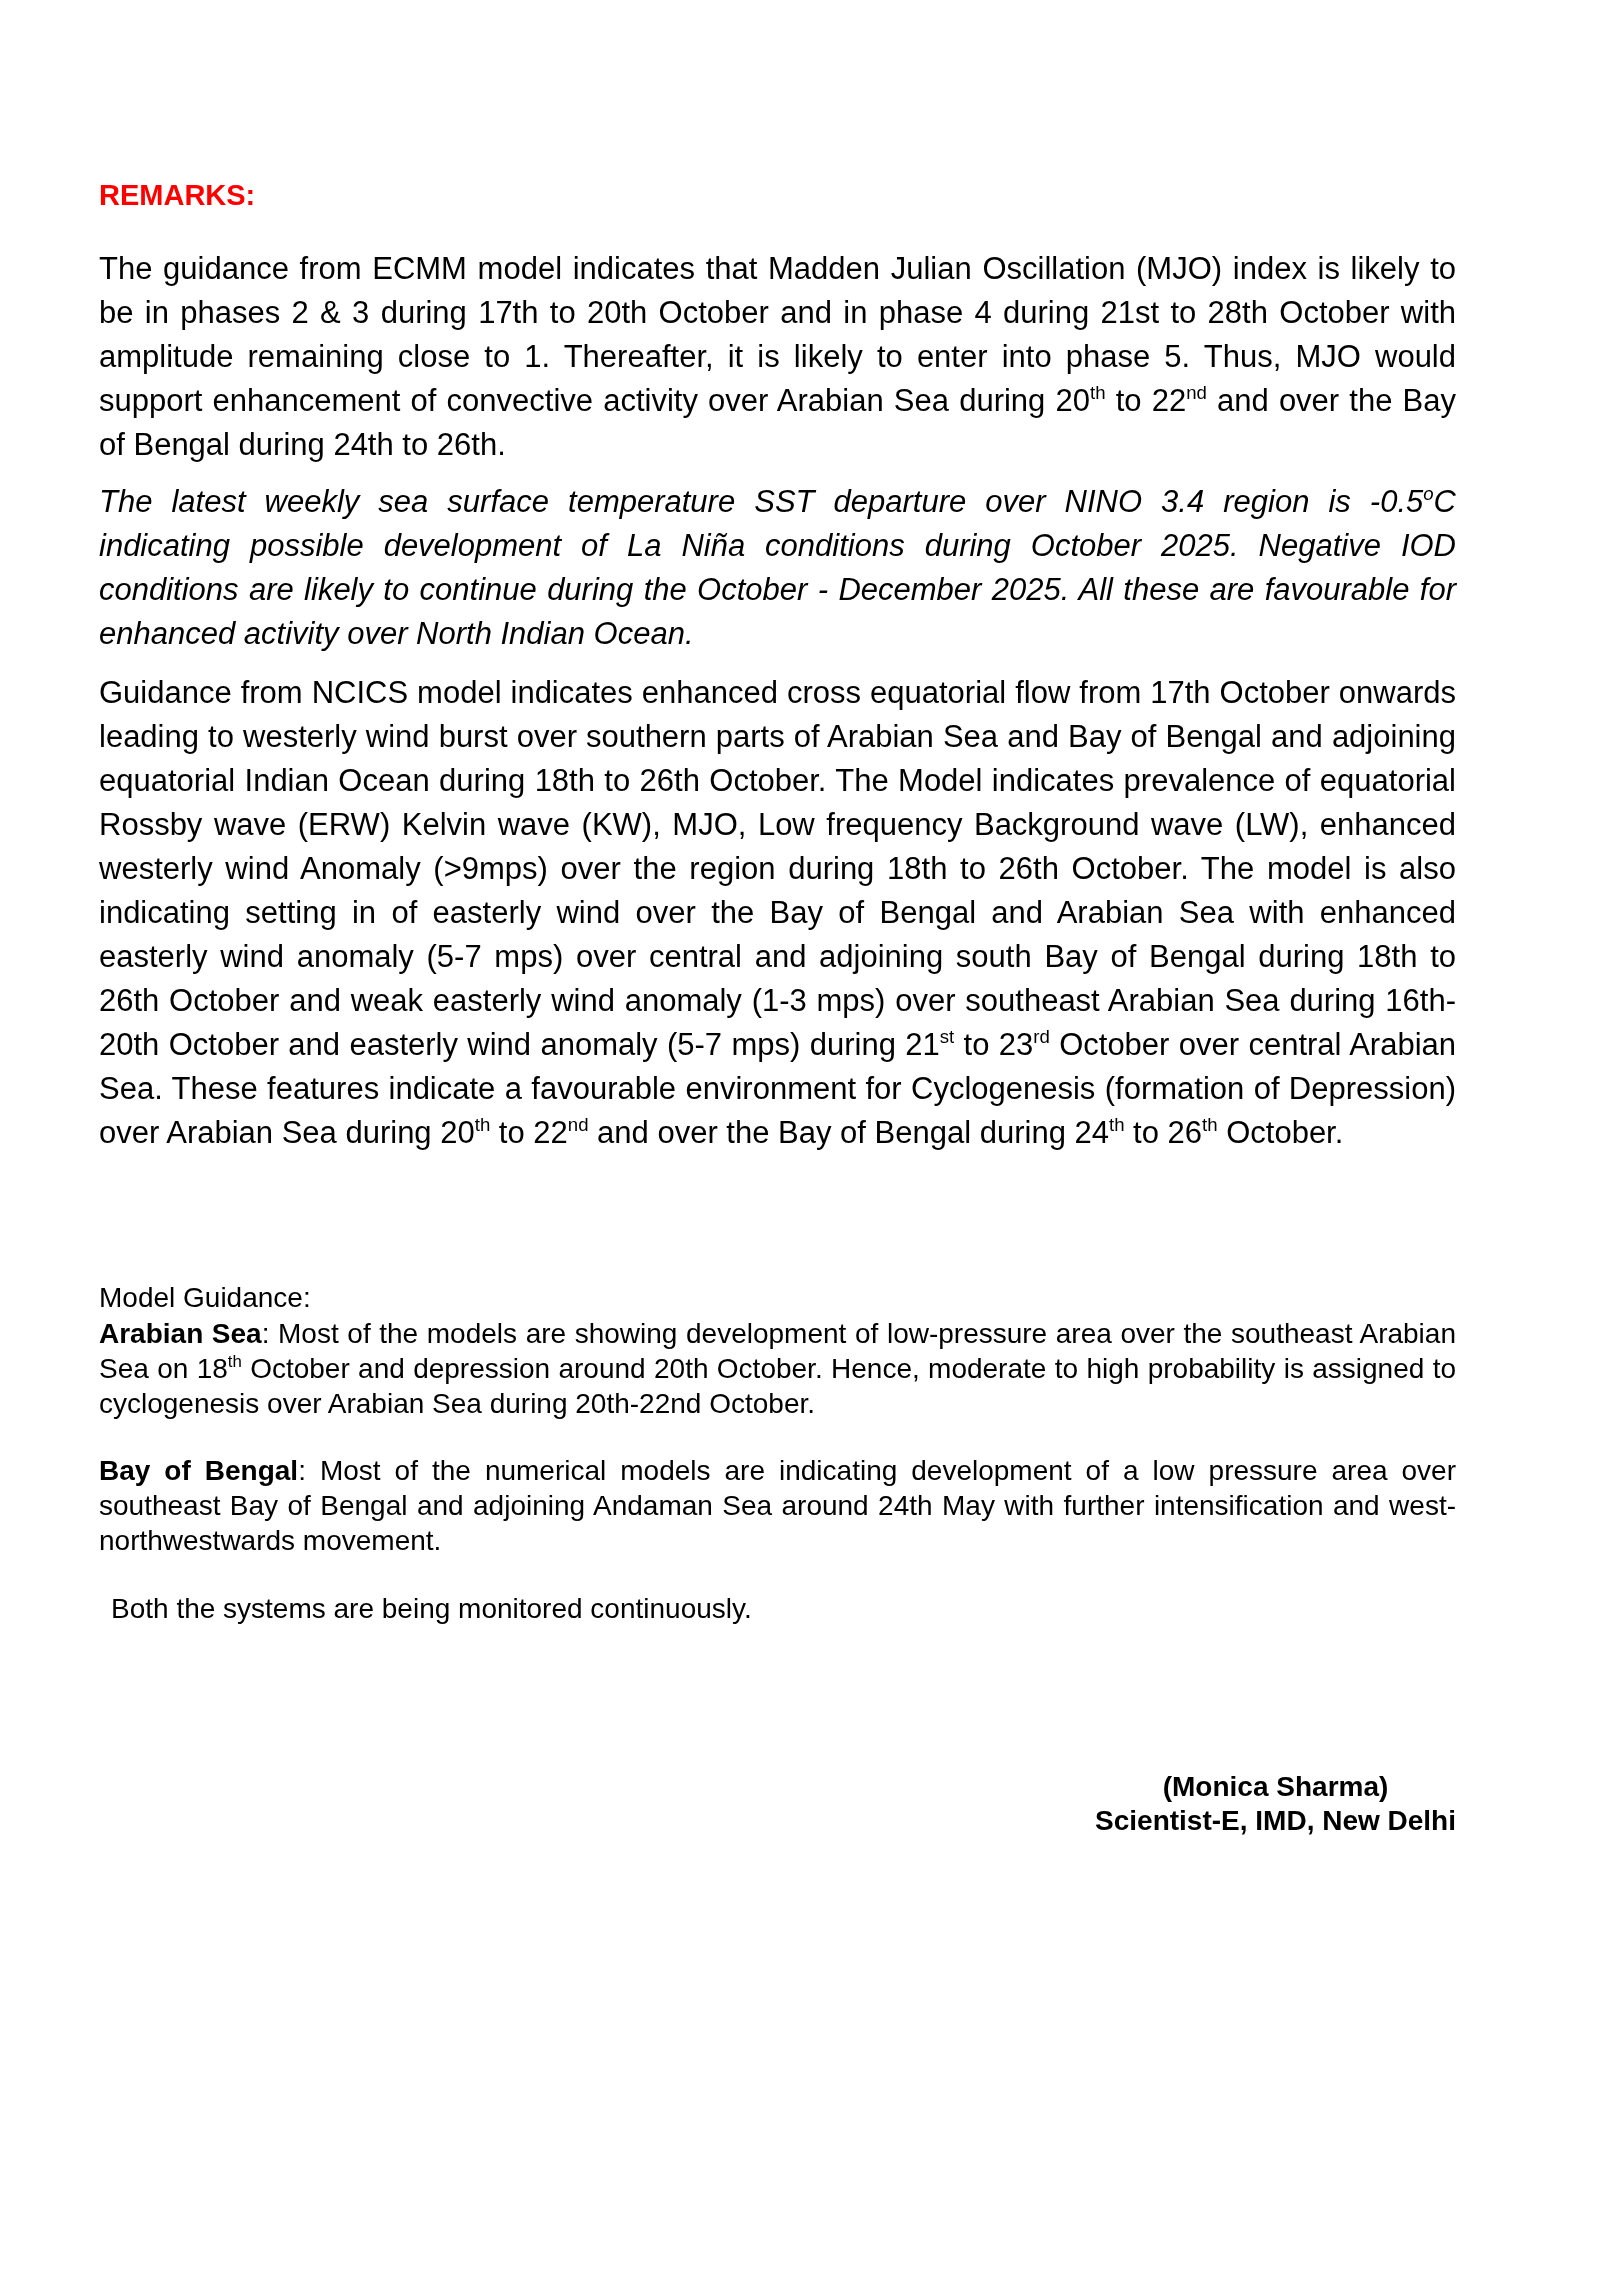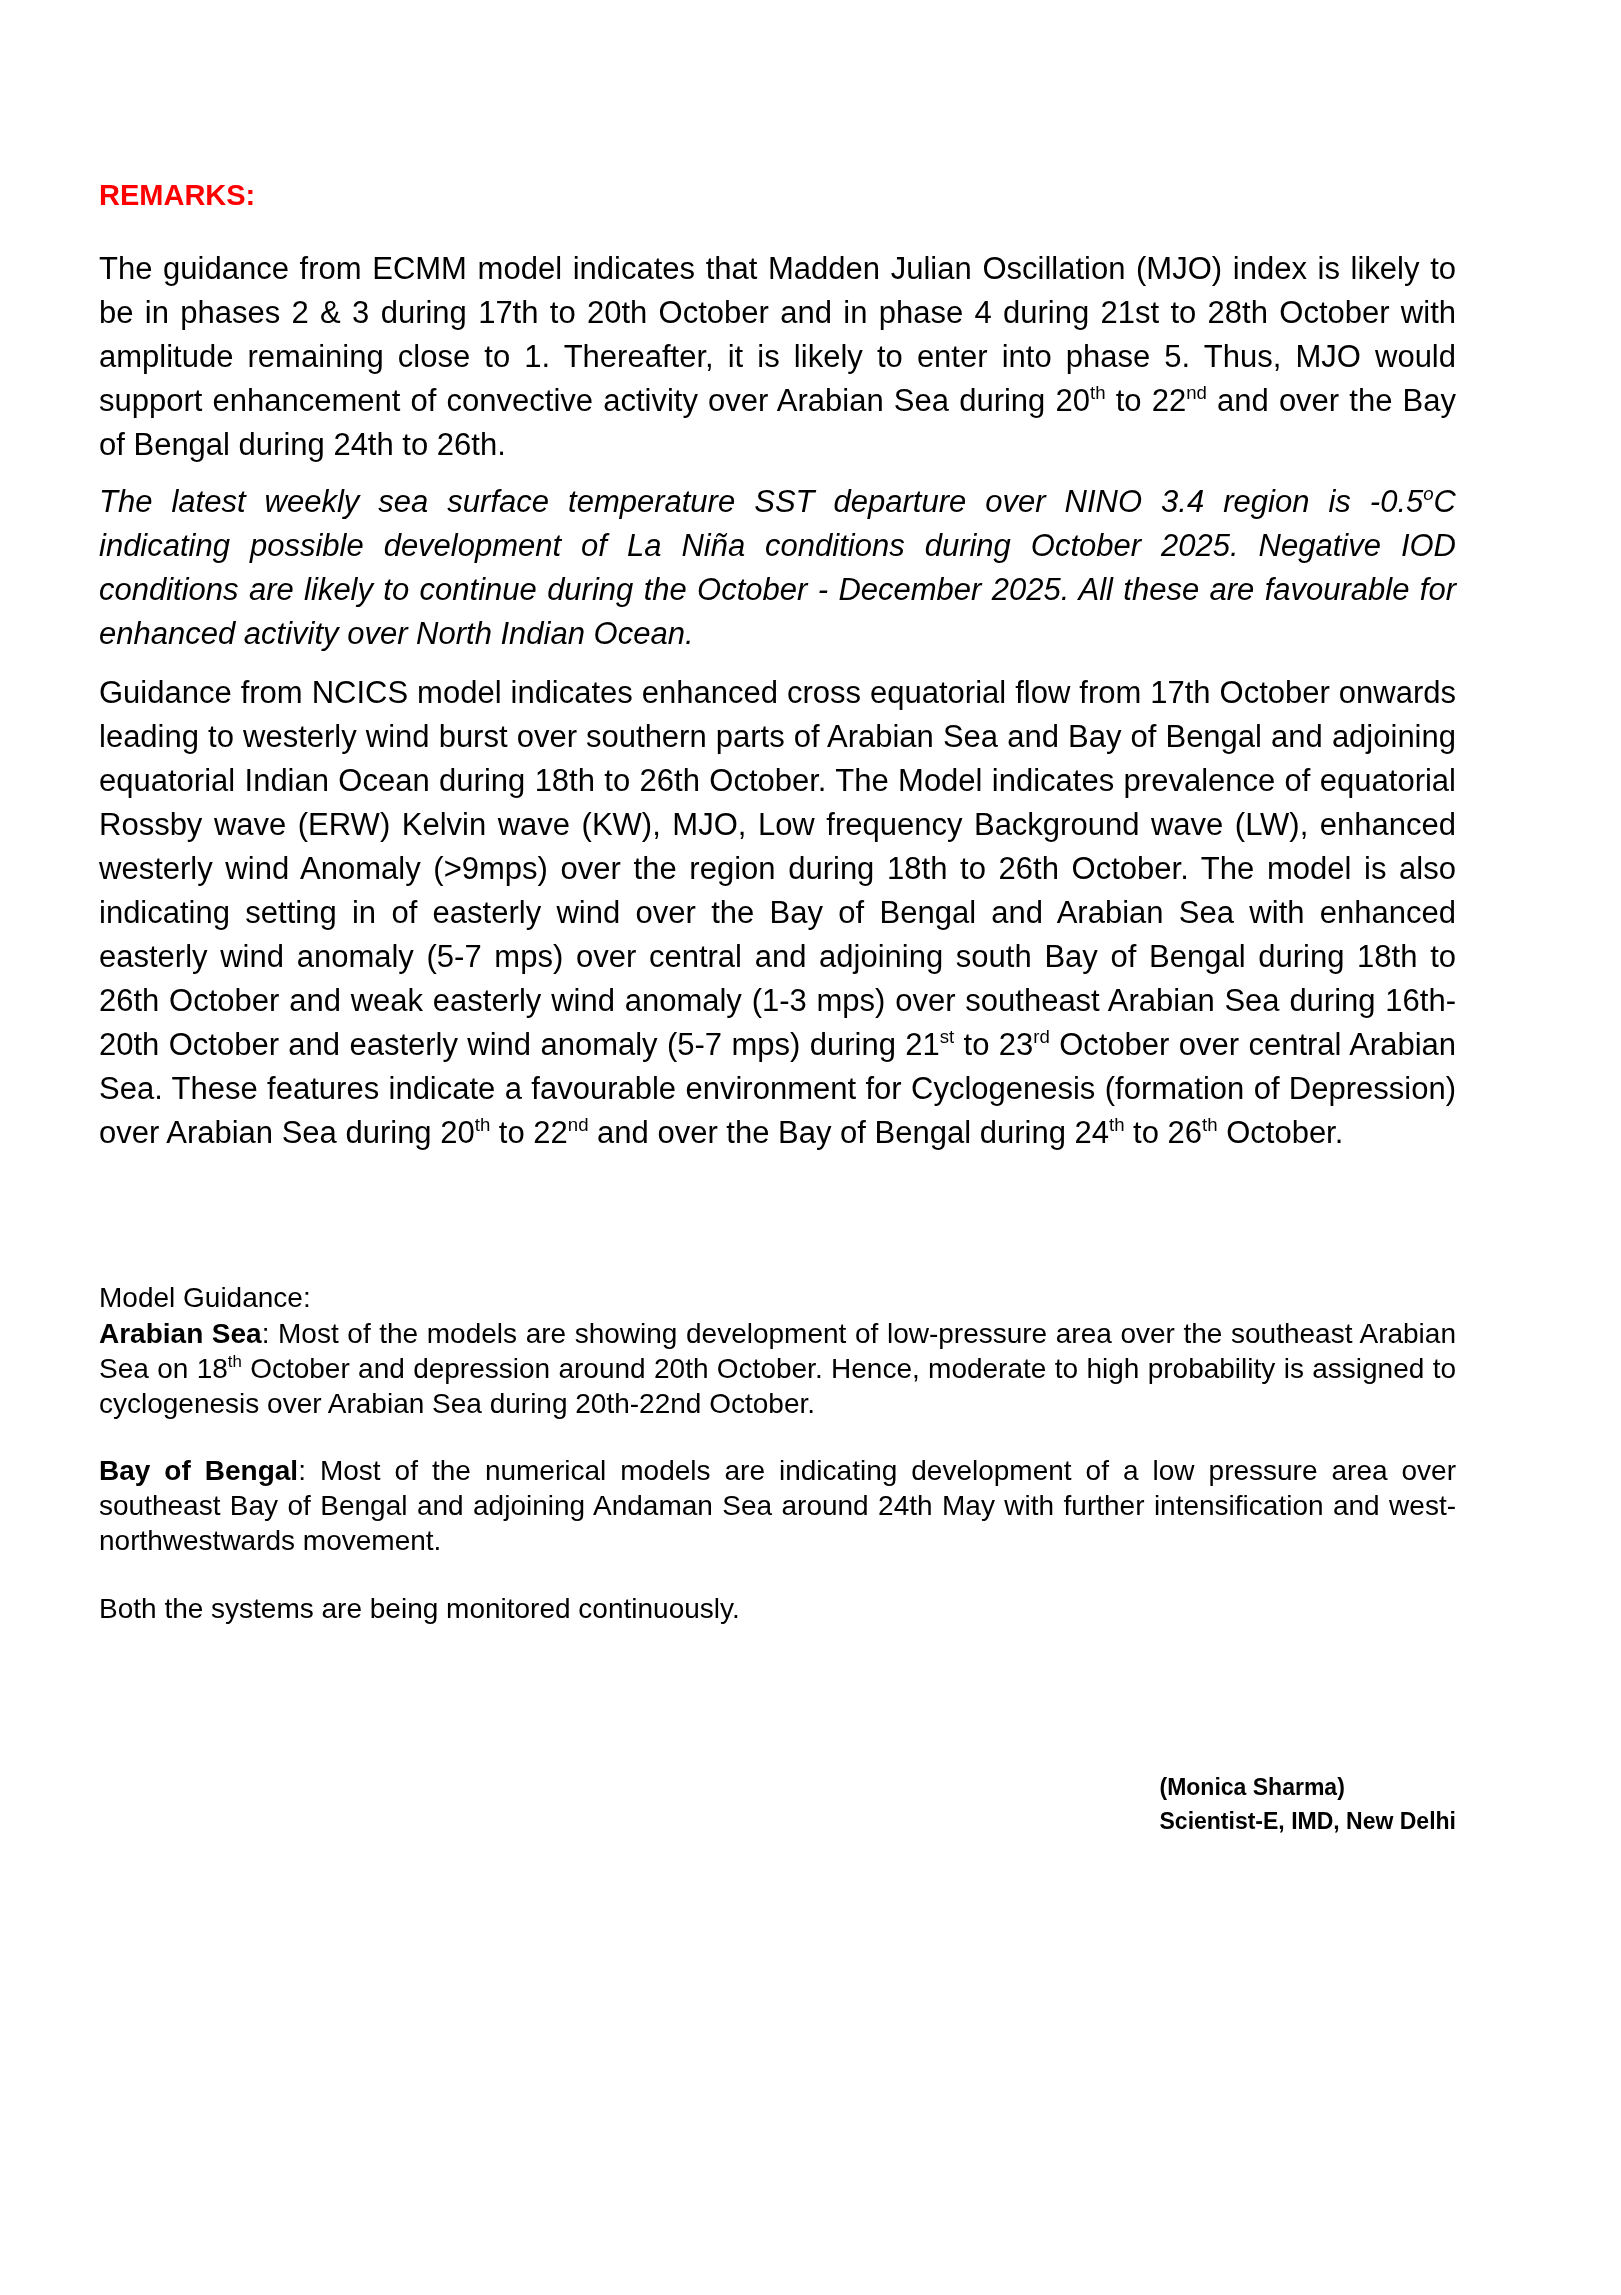--- a/index.html
+++ b/index.html
@@ -53,27 +53,27 @@
       left: 0;
       width: 1357px;
       font-size: 28px;
       line-height: 35px;
       text-align: justify;
       margin: 0;
     }
     #model-guidance { top: 1248px; margin-top: 32px; }
     #arabian-para { top: 1316px; }
     #bengal-para { top: 1453px; }
-    #both-para { top: 1591px; }
+    #both-para { top: 1591px; margin-left: 12px; }
     .signature {
       position: absolute;
       right: 0;
       top: 1770px;
-      text-align: left;
-      font-size: 23px;
+      text-align: center;
+      font-size: 28px;
       font-weight: bold;
       line-height: 34px;
     }
     .signature div { display: block; }
   </style>
 </head>
 <body>
 
 <div class="page">
 

